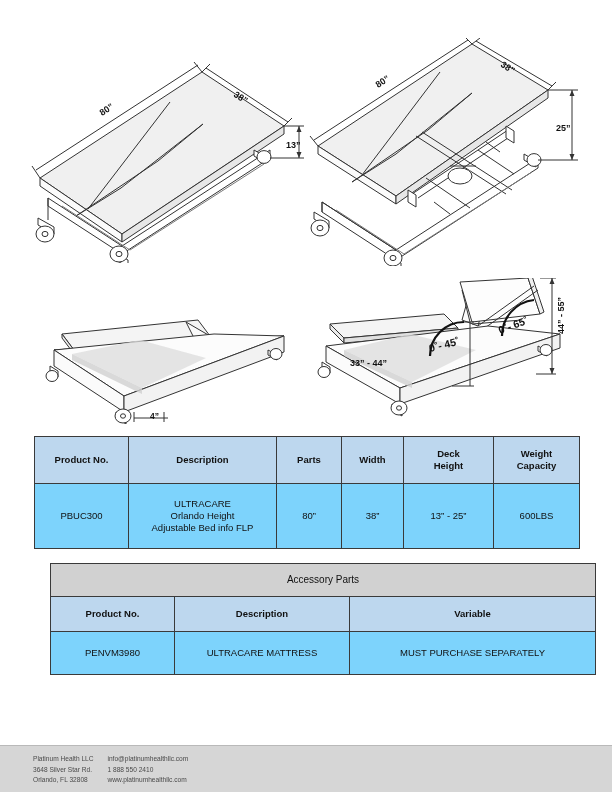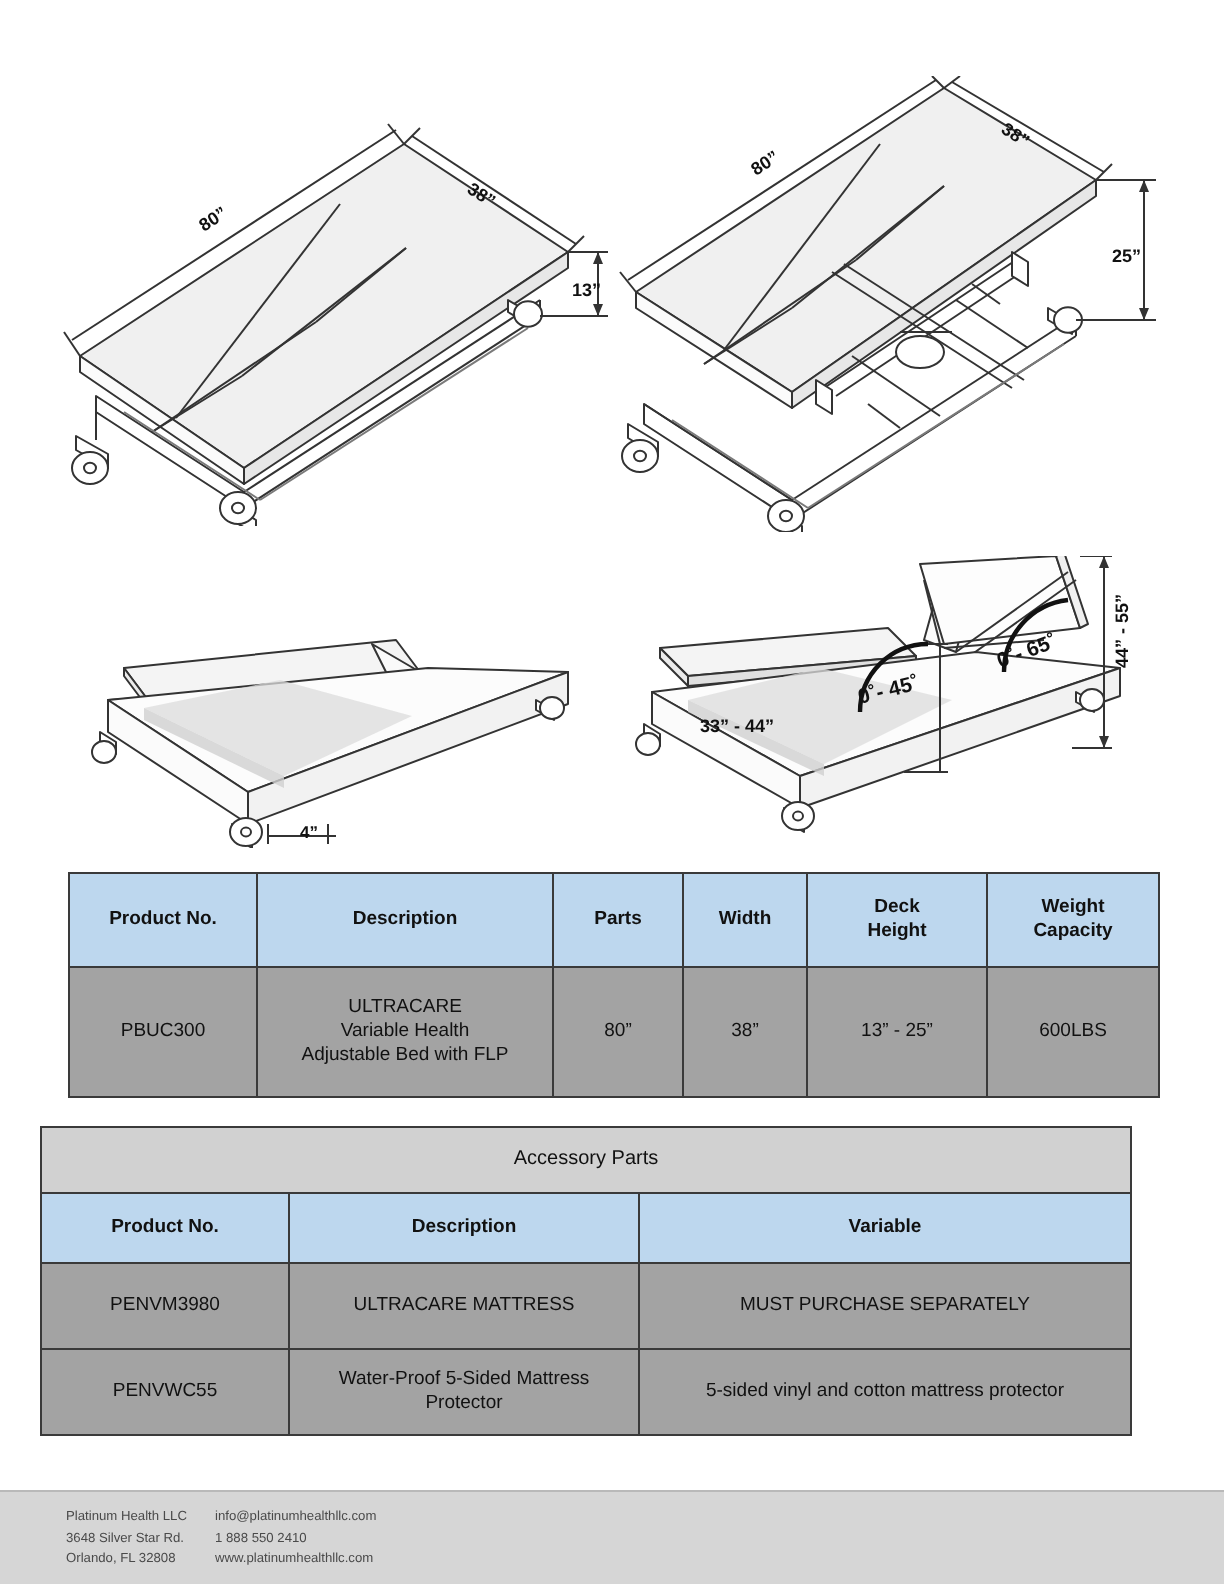--- a/index.html
+++ b/index.html
@@ -17,39 +17,39 @@
   .drawings{position:absolute;left:0;top:0;width:612px;height:425px;}
   .dwg{position:absolute;}
   .dwg svg{display:block;}
 
   
   .tbl{
     position:absolute;
     border-collapse:collapse;
     table-layout:fixed;
     font-size:9.5px;
-    background:#a3a3a3;
+    background:#7dd3fc;
   }
   .tbl td,.tbl th{
     border:1px solid #3a3a3a;
     text-align:center;
     vertical-align:middle;
     padding:3px 2px;
     line-height:1.28;
     font-weight:normal;
   }
   .tbl th{background:#bdd7ee;font-weight:bold;font-size:9.5px;}
   .banner{background:#d1d1d1;font-weight:bold;font-size:10px;}
   .desc-cell{text-align:left;padding-left:9px;margin-left:40px;}
 
   #spec-table{left:34px;top:436px;width:545px;}
   #spec-table tr.hdr th{height:40px;}
   #spec-table tr.body td{height:58px;}
 
-  #accessory-table{left:20px;top:563px;width:545px;}
+  #accessory-table{left:50px;top:563px;width:545px;}
   #accessory-table tr.banner-row td{height:26px;}
   #accessory-table tr.hdr th{height:28px;}
   #accessory-table tr.body td{height:36px;}
 
   
   #footer{
     position:absolute;left:0;top:745px;width:612px;height:47px;
     background:#d6d6d6;
     border-top:1px solid #b9b9b9;
   }
@@ -329,22 +329,22 @@
       </th>
       <th>
         <span>Weight</span><br>
         <span>Capacity</span>
       </th>
     </tr>
     <tr class="body">
       <td>PBUC300</td>
       <td class="desc-cell">
         <span>ULTRACARE</span><br>
-        <span>Variable Health</span><br>
-        <span>Adjustable Bed with FLP</span>
+        <span>Orlando Height</span><br>
+        <span>Adjustable Bed info FLP</span>
       </td>
       <td>80”</td>
       <td>38”</td>
       <td>13” - 25”</td>
       <td>600LBS</td>
     </tr>
   </tbody>
     </table>
 
   <table class="tbl" id="accessory-table">
@@ -359,28 +359,20 @@
     </tr>
     <tr class="hdr">
       <th>Product No.</th>
       <th>Description</th>
       <th>Variable</th>
     </tr>
     <tr class="body">
       <td>PENVM3980</td>
       <td>ULTRACARE MATTRESS</td>
       <td>MUST PURCHASE SEPARATELY</td>
-    </tr>
-    <tr class="body">
-      <td>PENVWC55</td>
-      <td>
-        <span>Water-Proof 5-Sided Mattress</span><br>
-        <span>Protector</span>
-      </td>
-      <td>5-sided vinyl and cotton mattress protector</td>
     </tr>
   </tbody>
     </table>
 
   <div id="footer">
     <div class="cols">
       <div class="col">
         <div>Platinum Health LLC</div>
         <div>3648 Silver Star Rd.</div>
         <div>Orlando, FL 32808</div>

